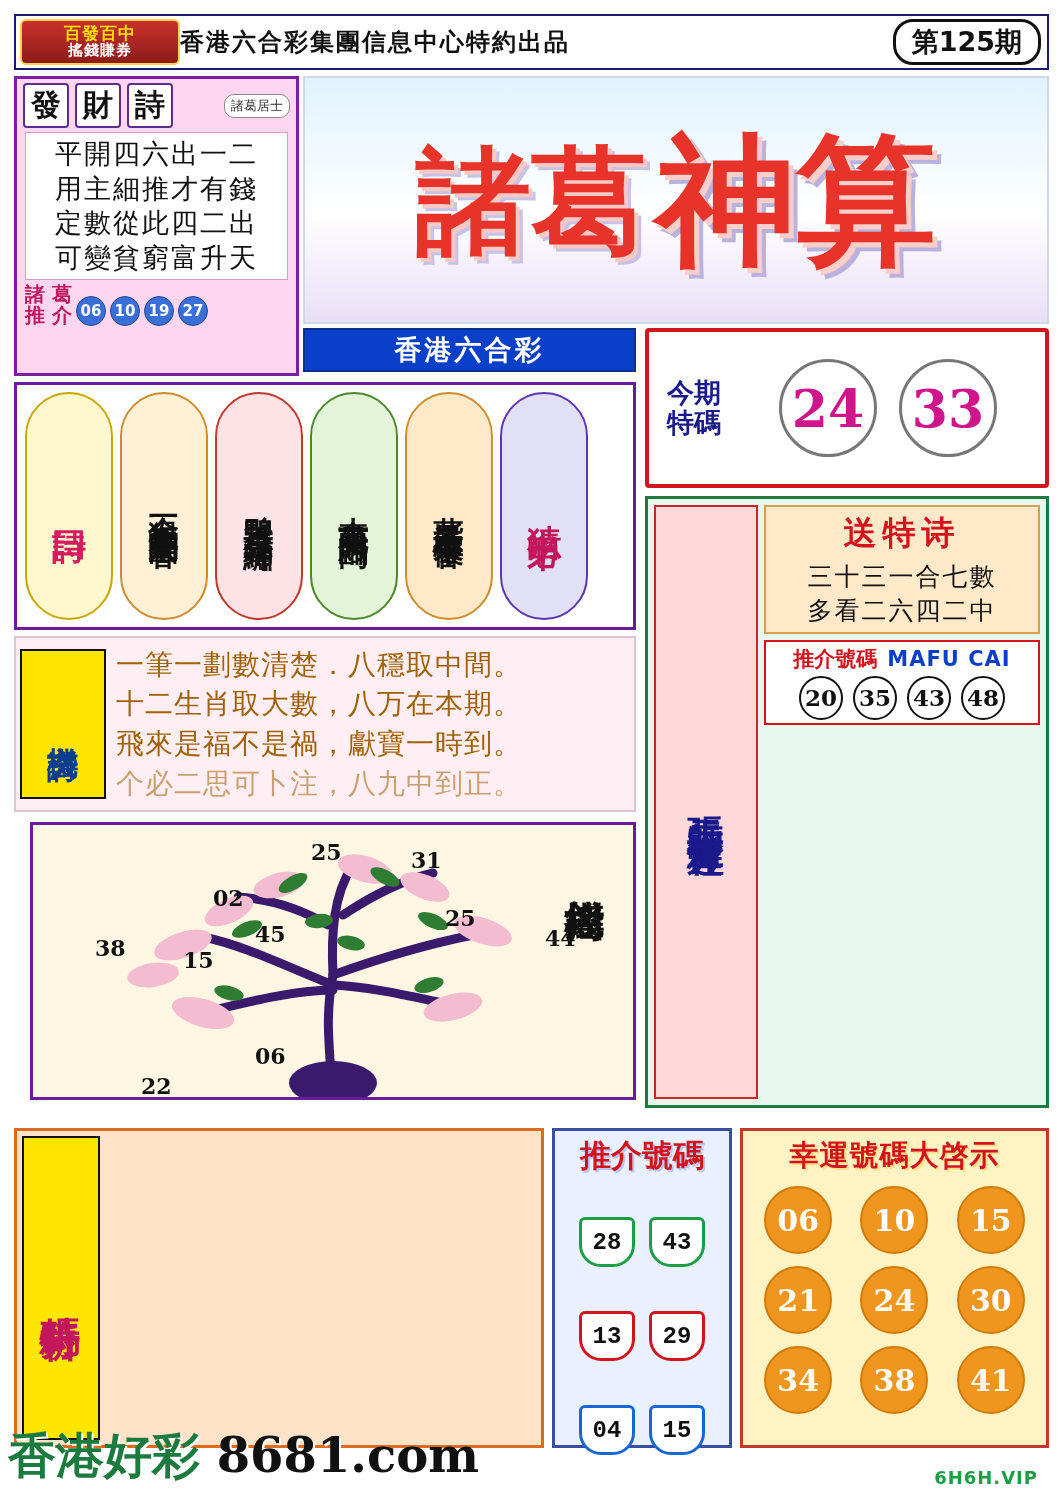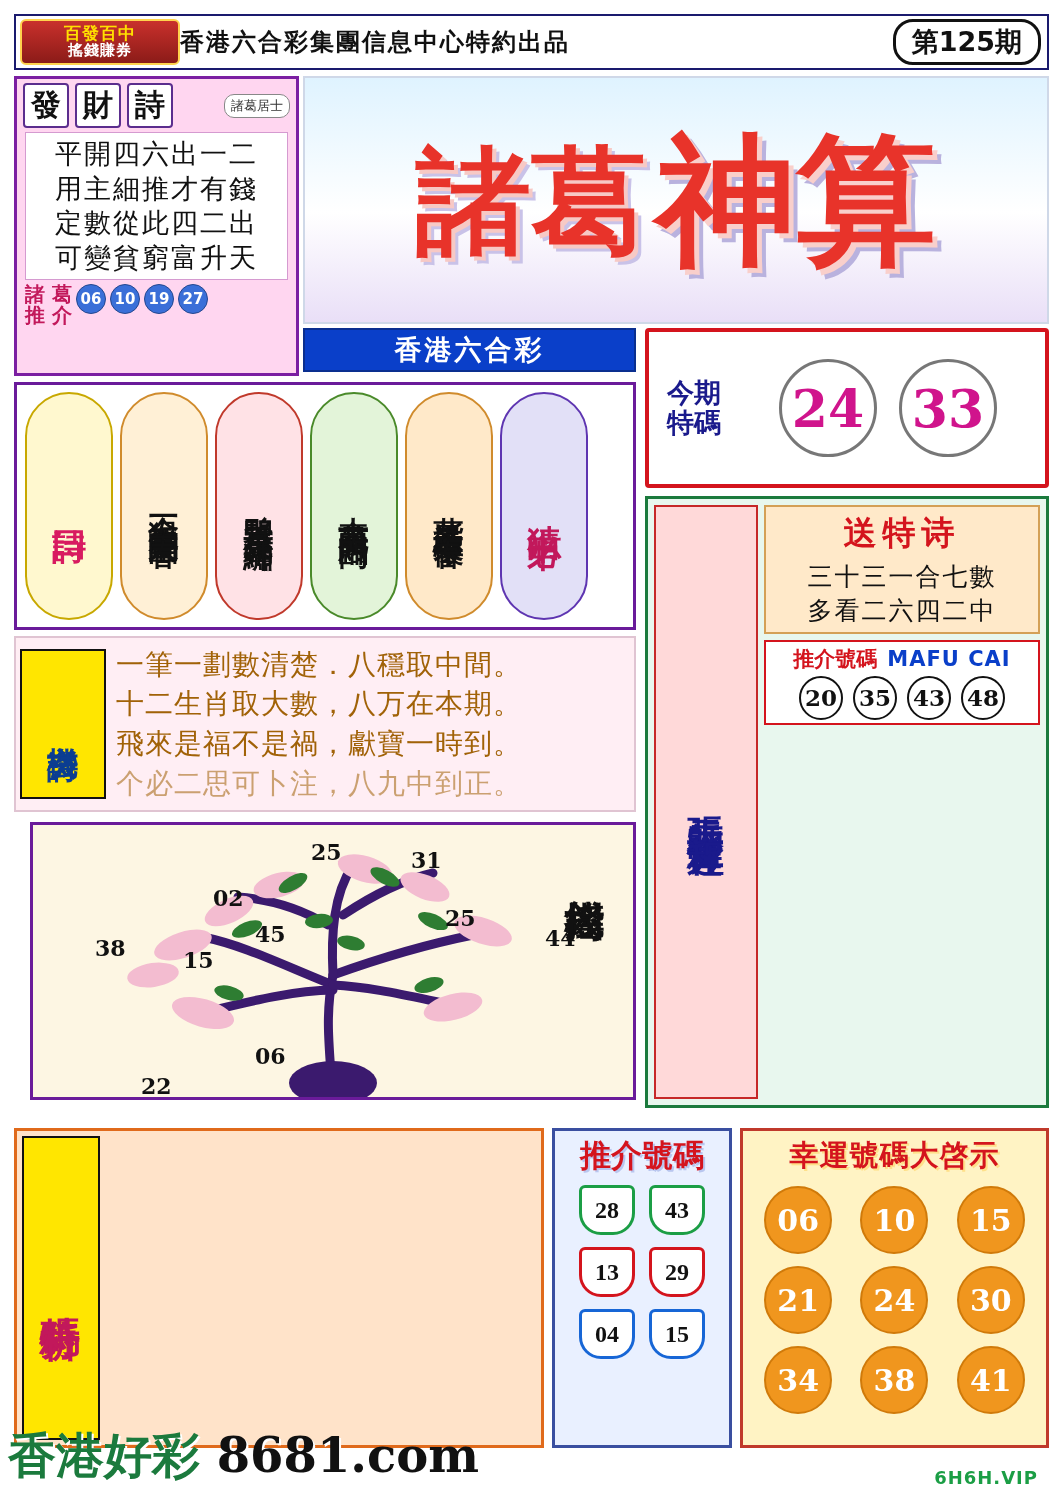--- a/index.html
+++ b/index.html
@@ -53,21 +53,21 @@
     margin-left:auto; font-size:13px; background:#fff; border:1px solid #888;
     border-radius:10px; padding:2px 6px; color:#333;
   }
   .facai-poem {
     background:#ffffff; margin:2px 8px; padding:4px 6px;
     border:1px solid #d59ad0;
     font-family:"DejaVu Serif","Liberation Serif",serif;
     font-size:27px; line-height:1.28; color:#111; letter-spacing:2px;
     text-align:center;
   }
-  .facai-foot { display:flex; align-items:flex-start; padding:2px 8px; gap:4px; }
+  .facai-foot { display:flex; align-items:flex-end; padding:2px 8px; gap:4px; }
   .facai-foot .lbl {
     font-size:20px; color:#c2185b; font-weight:bold; line-height:1.05;
     display:flex; flex-direction:column; text-align:center;
   }
   .ball-sm {
     width:30px;height:30px;border-radius:50%;
     display:flex;align-items:center;justify-content:center;
     font-size:15px;font-weight:bold;color:#fff;background:#3a6fd8;
     border:1px solid #24478f;
   }
@@ -252,22 +252,23 @@
   .tjbox h3 {
     margin:0 0 4px 0; text-align:center; font-size:31px; color:#d4141d;
     font-weight:bold; font-family:"DejaVu Serif","Liberation Serif",serif;
     text-shadow:2px 2px 0 #b9c6ef;
   }
   .tjrow { display:flex; justify-content:center; gap:14px; margin:8px 0 12px; }
   .shield {
     width:56px;height:50px;background:#fff;
     display:flex;align-items:center;justify-content:center;
     font-size:24px;font-weight:bold;color:#111;
-    font-family:Liberation Serif, serif;
+    font-family:Liberation Mono, monospace;
     border-radius:6px 6px 22px 22px;
+    margin-top:32px;
   }
   .s-green { border:3px solid #1b9e45; }
   .s-red   { border:3px solid #d4141d; }
   .s-blue  { border:3px solid #1766d6; }
 
   
   .lucky {
     position:absolute; left:740px; top:1128px; width:309px; height:320px;
     background:#fff3c4; border:3px solid #c0392b; padding:5px;
   }

